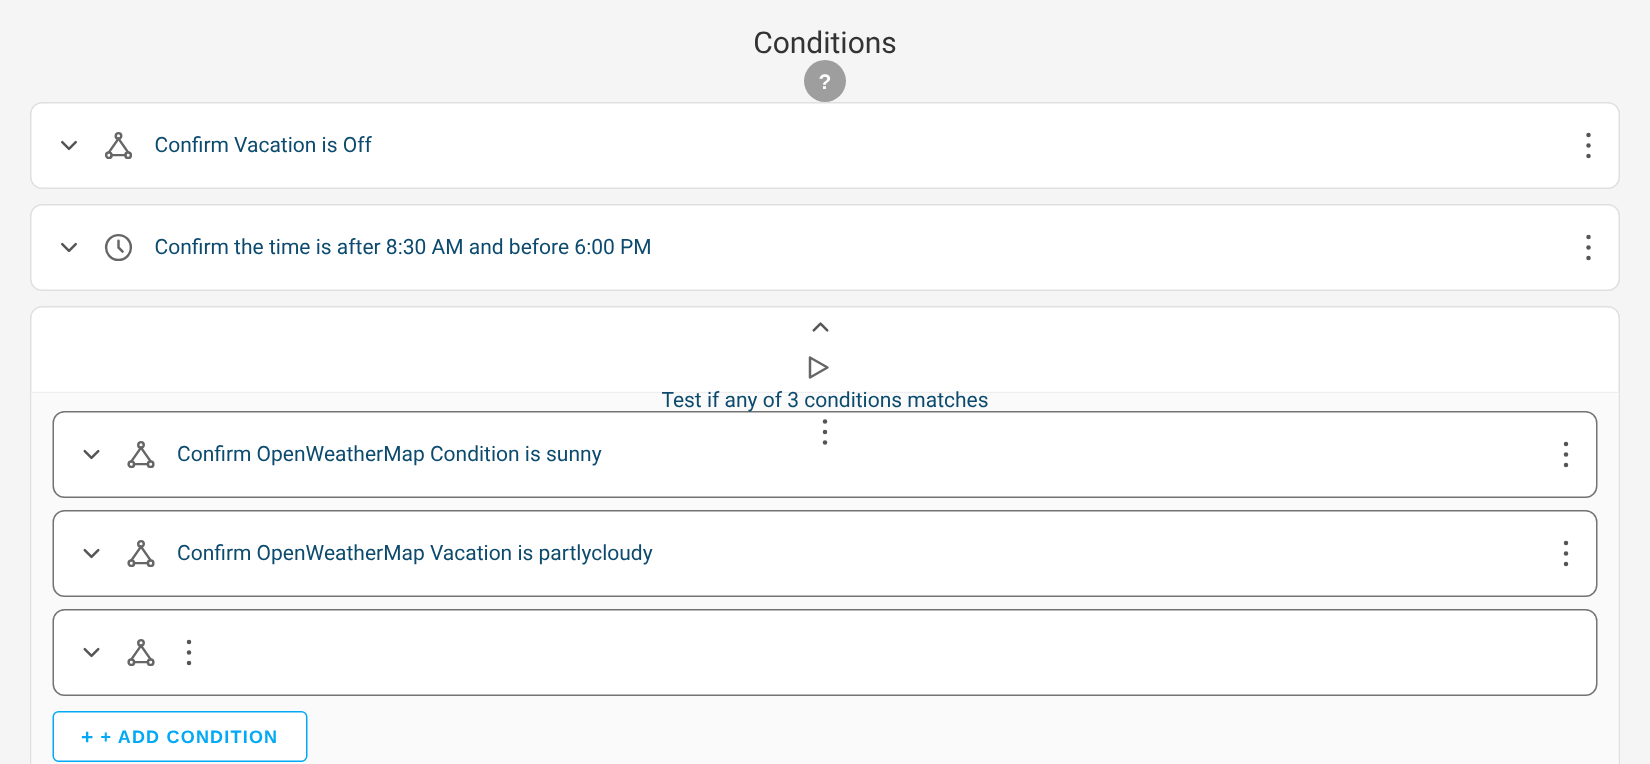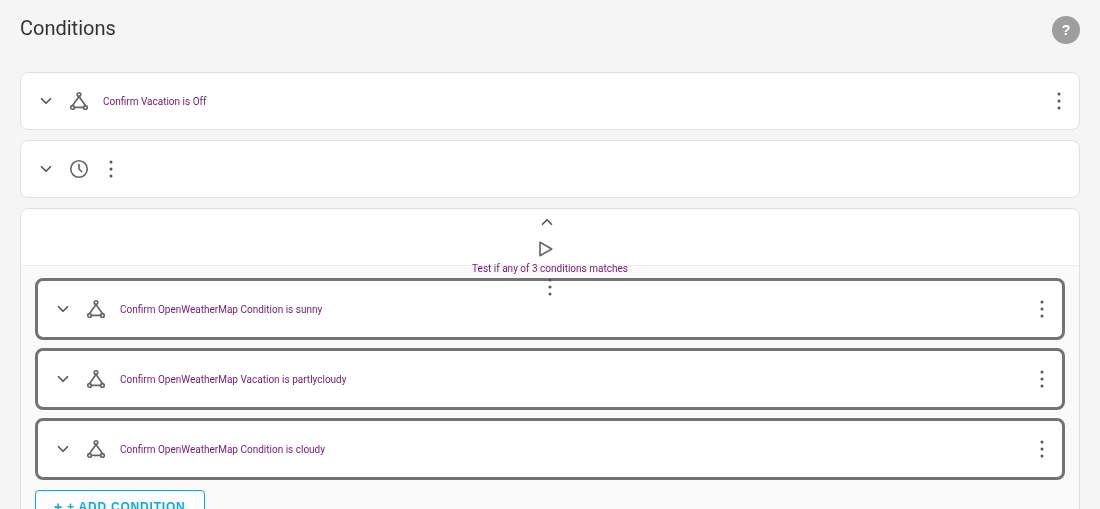--- a/index.html
+++ b/index.html
@@ -12,22 +12,24 @@
       min-height: 509px;
     }
     .page {
       background: #f5f5f5;
       width: 1100px;
       min-height: 509px;
       padding: 16px 20px 20px 20px;
     }
     .header {
       display: flex;
+      align-items: center;
       justify-content: space-between;
-      margin-bottom: 28px;
+      margin-bottom: 0;
+      flex-direction: column;
     }
     .header-title {
       font-size: 20px;
       font-weight: 400;
       color: #333;
     }
     .help-btn {
       width: 28px;
       height: 28px;
       border-radius: 50%;
@@ -70,22 +72,22 @@
       height: 28px;
       display: flex;
       align-items: center;
       justify-content: center;
       margin-right: 10px;
       color: #666;
       flex-shrink: 0;
     }
     .condition-label {
       flex: 1;
-      font-size: 10px;
-      color: #701a75;
+      font-size: 14px;
+      color: #0c4a6e;
     }
     .more-btn {
       background: none;
       border: none;
       cursor: pointer;
       color: #555;
       font-size: 20px;
       padding: 4px 6px;
       display: flex;
       align-items: center;
@@ -109,21 +111,21 @@
     }
     .group-body {
       background: #fafafa;
       border-top: 1px solid #eeeeee;
       padding: 12px 14px 14px 14px;
       border-bottom-left-radius: 8px;
       border-bottom-right-radius: 8px;
     }
     .nested-card {
       background: #fff;
-      border: 3px solid #737373;
+      border: 1px solid #737373;
       border-radius: 8px;
       margin-bottom: 8px;
       overflow: hidden;
     }
     .nested-card:last-child {
       margin-bottom: 0;
     }
     .add-condition-btn {
       margin-top: 10px;
       background: #fff;
@@ -193,20 +195,21 @@
           <polyline points="6 9 12 15 18 9"></polyline>
         </svg>
       </button>
       <span class="icon-wrap">
 
         <svg width="22" height="22" viewBox="0 0 24 24" fill="none" stroke="#666" stroke-width="1.8" stroke-linecap="round" stroke-linejoin="round">
           <circle cx="12" cy="12" r="9"></circle>
           <polyline points="12 7 12 12 15 15"></polyline>
         </svg>
       </span>
+      <span class="condition-label">Confirm the time is after 8:30 AM and before 6:00 PM</span>
       <button class="more-btn">
         <svg width="4" height="18" viewBox="0 0 4 18">
           <circle cx="2" cy="2" r="1.5" fill="#555"></circle>
           <circle cx="2" cy="9" r="1.5" fill="#555"></circle>
           <circle cx="2" cy="16" r="1.5" fill="#555"></circle>
         </svg>
       </button>
     </div>
   </div>
 
@@ -302,21 +305,20 @@
           <span class="icon-wrap">
             <svg width="22" height="22" viewBox="0 0 24 24" fill="none" stroke="#666" stroke-width="1.8" stroke-linecap="round" stroke-linejoin="round">
               <circle cx="12" cy="5" r="2"></circle>
               <circle cx="5" cy="19" r="2"></circle>
               <circle cx="19" cy="19" r="2"></circle>
               <line x1="12" y1="7" x2="5" y2="17"></line>
               <line x1="12" y1="7" x2="19" y2="17"></line>
               <line x1="7" y1="19" x2="17" y2="19"></line>
             </svg>
           </span>
-          <span class="condition-label">Confirm OpenWeatherMap Condition is cloudy</span>
           <button class="more-btn">
             <svg width="4" height="18" viewBox="0 0 4 18">
               <circle cx="2" cy="2" r="1.5" fill="#555"></circle>
               <circle cx="2" cy="9" r="1.5" fill="#555"></circle>
               <circle cx="2" cy="16" r="1.5" fill="#555"></circle>
             </svg>
           </button>
         </div>
       </div>
 

